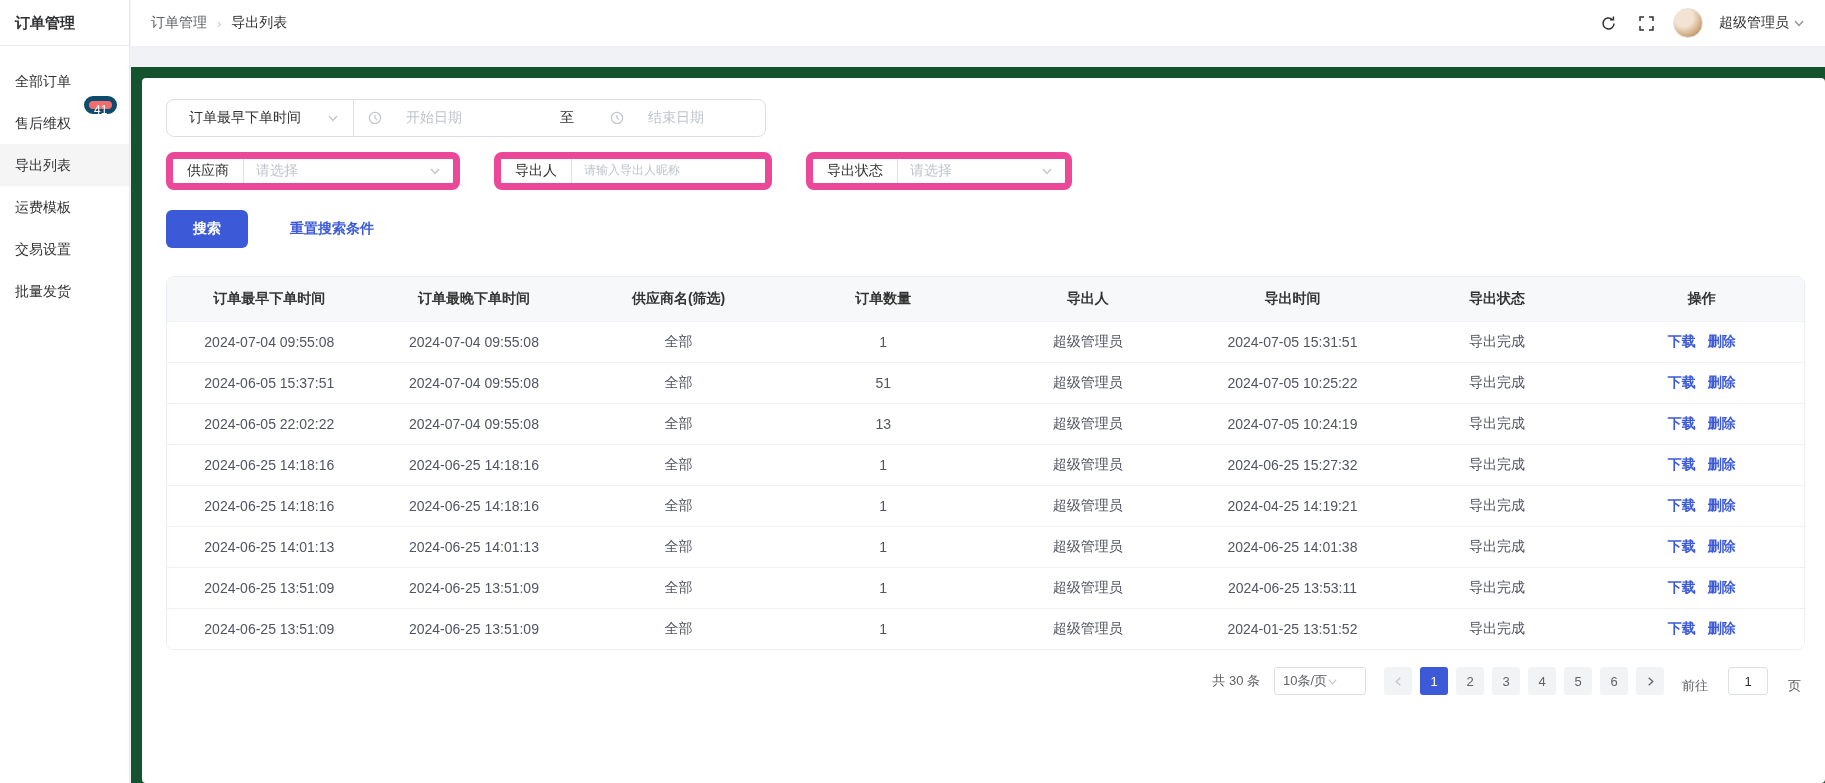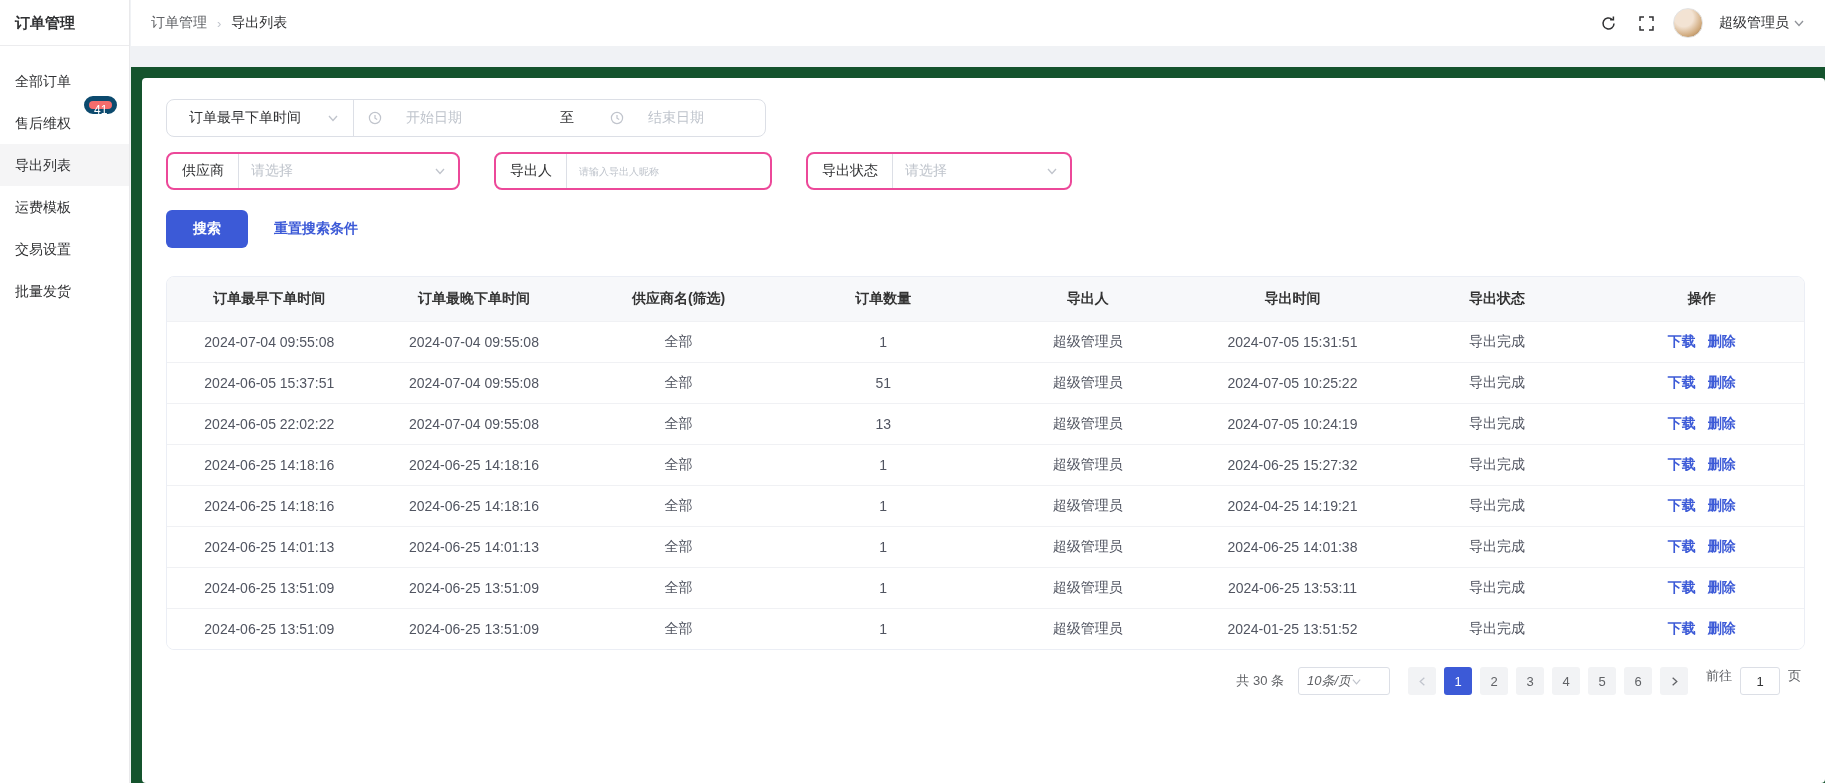--- a/index.html
+++ b/index.html
@@ -45,31 +45,31 @@
   .frow { display:flex; align-items:center; }
   .ctrl { display:flex; align-items:center; height:38px;
     border:1px solid #dcdfe6; border-radius:8px; background:#fff; }
   .ctrl .seg-label { display:flex; align-items:center; gap:26px;
     padding:0 14px 0 22px; height:100%; border-right:1px solid #dcdfe6;
     color:#303133; cursor:pointer; white-space:nowrap; }
   .ctrl .date-part { display:flex; align-items:center; gap:24px; padding:0 14px;
     color:#bfc4cc; }
   .ph { color:#bfc4cc; }
   .range-to { color:#303133; padding:0 22px; }
-  .fgroup { display:flex; align-items:center; height:38px; border:2px solid #ec4899;
+  .fgroup { display:flex; align-items:center; height:38px; border:7px solid #ec4899;
     border-radius:8px; overflow:hidden; }
   .fgroup .glabel { padding:0 14px; color:#303133; white-space:nowrap;
     border-right:1px solid #dcdfe6; height:100%; display:flex; align-items:center; }
   .fgroup .gvalue { display:flex; align-items:center; justify-content:space-between;
     flex:1; padding:0 12px; color:#bfc4cc; }
-  .fgroup input { border:none; outline:none; width:100%; font-size:10px;
-    font-family:Liberation Serif, serif; color:#303133; }
+  .fgroup input { border:none; outline:none; width:100%; font-size:12px;
+    font-family:Liberation Mono, monospace; color:#303133; }
   .fgroup input::placeholder { color:#bfc4cc; }
 
-  .btn-row { margin-top:20px; display:flex; align-items:center; gap:26px; }
+  .btn-row { margin-top:20px; display:flex; align-items:center; gap:42px; }
   .btn-primary { background:var(--accent,#3c5ad7); color:#fff; border:none;
     height:38px; padding:0 27px; border-radius:6px; font-size:14px;
     font-weight:bold; cursor:pointer; font-family:inherit; }
   .link-reset { color:var(--accent,#3c5ad7); font-weight:bold; cursor:pointer; }
 
   
   .tbl-wrap { margin-top:28px; border:1px solid #ebeef5; border-radius:8px;
     overflow:hidden; }
   table { width:100%; border-collapse:collapse; table-layout:fixed; }
   thead th { background:#f7f8fa; height:44px; font-size:14px; font-weight:bold;
@@ -77,28 +77,28 @@
   tbody td { height:41px; text-align:center; color:#515561; font-size:14px;
     border-top:1px solid #f0f1f4; background:#fff; }
   .op-link { color:var(--accent,#3c5ad7); font-weight:bold; cursor:pointer;
     margin:0 6px; }
 
   
   .pager { margin-top:17px; display:flex; align-items:center; justify-content:flex-end;
     gap:14px; padding-right:4px; color:#606266; font-size:13px; }
   .psize { display:flex; align-items:center; 
     width:92px; height:28px; border:1px solid #dcdfe6; border-radius:3px;
-    padding:0 8px; color:#606266; cursor:pointer; background:#fff;font-style:italic; }
+    padding:0 8px; color:#606266; cursor:pointer; background:#fff; }
   .pages { display:flex; align-items:center; gap:8px; margin:0 4px; }
   .pbtn { min-width:28px; height:28px; display:flex; align-items:center;
     justify-content:center; background:#f2f3f5; border-radius:3px; color:#606266;
     cursor:pointer; font-size:13px; }
   .pbtn.active { background:var(--accent,#3c5ad7); color:#fff; }
   .pbtn.disabled { color:#c0c4cc; cursor:default; }
-  .goto { display:flex; align-items:flex-start; gap:8px; }
+  .goto { display:flex; align-items:flex-end; gap:20px; }
   .goto input { width:40px; height:28px; border:1px solid #dcdfe6; border-radius:3px;
     text-align:center; font-size:13px; color:#303133; outline:none; font-family:inherit; }
   svg { display:block; }
 </style>
 </head>
 <body>
 
 <div class="sidebar">
   <div class="sidebar-title">订单管理</div>
   <div class="side-menu">

